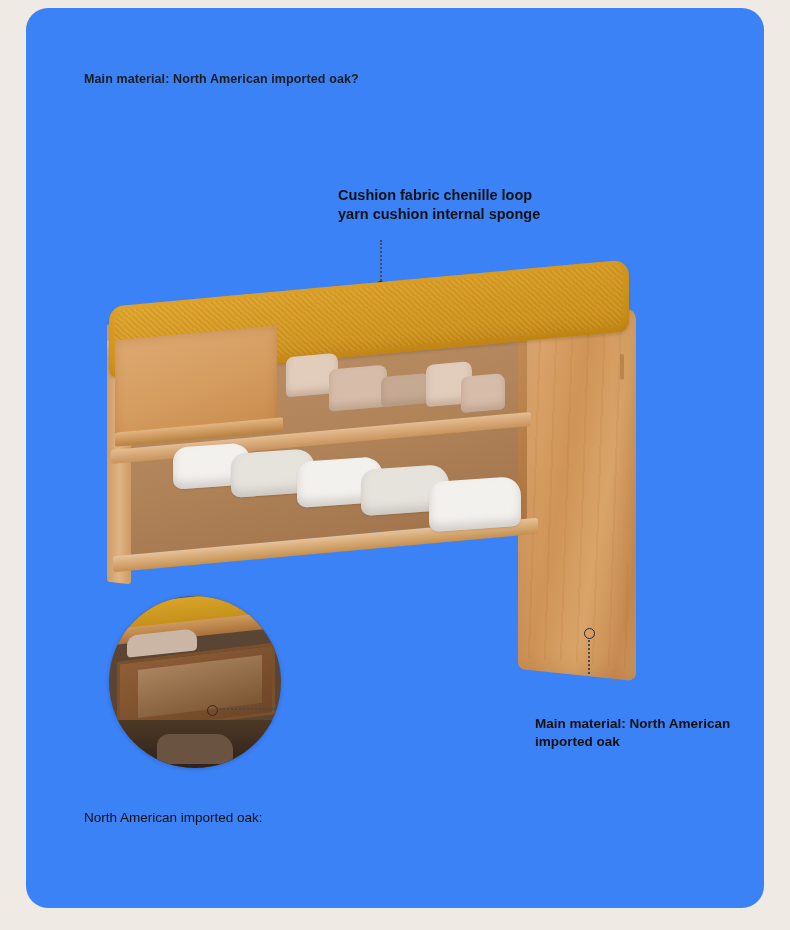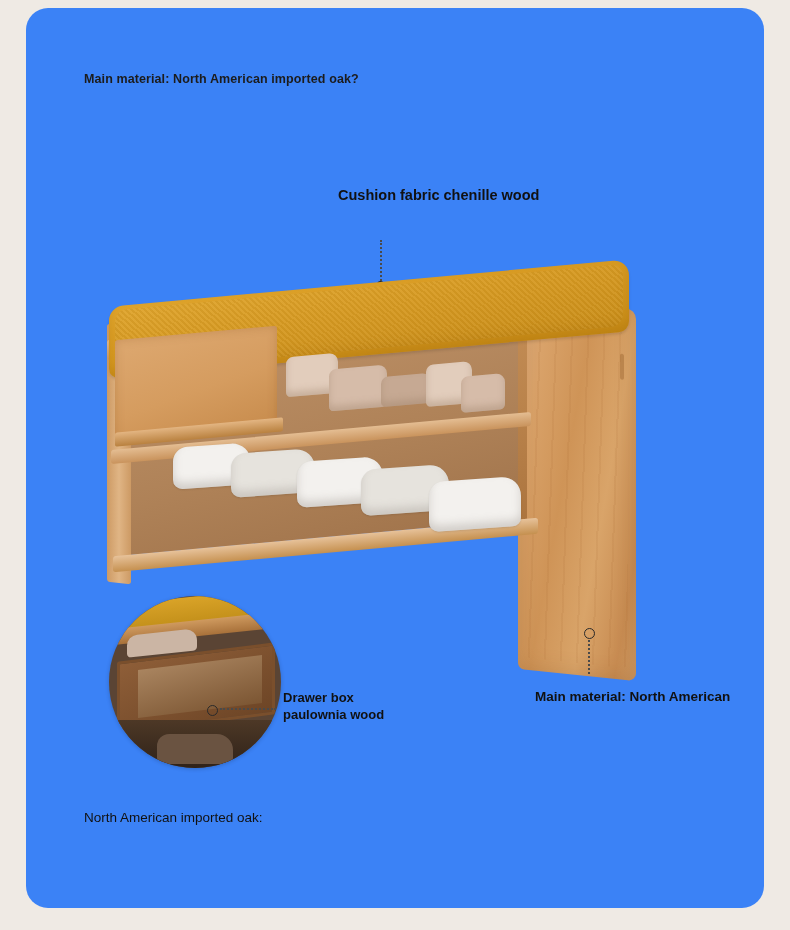--- a/index.html
+++ b/index.html
@@ -310,21 +310,21 @@
   }
   #drawer-dotline {
     left: 194px;
     top: 700px;
     width: 56px;
   }
 
   .callout-oak-right {
     position: absolute;
     left: 509px;
-    top: 680px;
+    top: 707px;
     width: 244px;
     font-size: 13.5px;
     font-weight: bold;
     color: #111;
     line-height: 1.32;
   }
   #oak-dot { left: 558px; top: 620px; }
   #oak-dotline {
     left: 562px;
     top: 632px;
@@ -353,21 +353,22 @@
 </head>
 <body>
 
 <div class="page">
 
   <div class="spec-top">
     <div class="spec-line">Main material: North American imported oak?</div>
   </div>
 
   <div class="callout-cushion">
-    <div class="ctext">Cushion fabric chenille wood</div>
+    <div class="ctext">Cushion fabric chenille loop</div>
+    <div class="ctext">yarn cushion internal sponge</div>
   </div>
   <div class="dotline-v" id="cushion-dotline"></div>
   <div class="dot" id="cushion-dot"></div>
 
   <div class="product">
 
     <div class="side-panel">
       <div class="side-notch"></div>
     </div>
 
@@ -402,28 +403,25 @@
     <div class="i-shoe"></div>
     <div class="i-drawerbox">
       <div class="i-drawer-inner"></div>
     </div>
     <div class="i-bottom"></div>
     <div class="i-shoe2"></div>
   </div>
 
   <div class="dot-ring" id="drawer-dot"></div>
   <div class="dotline-h" id="drawer-dotline"></div>
-  <div class="callout-drawer-label">
-    <div>Drawer box</div>
-    <div>paulownia wood</div>
-  </div>
 
   <div class="dot-ring" id="oak-dot"></div>
   <div class="dotline-v" id="oak-dotline"></div>
   <div class="callout-oak-right">
     <div>Main material: North American</div>
+    <div>imported oak</div>
   </div>
 
   <div class="spec-bottom">
     <div class="b1">North American imported oak:</div>
   </div>
 
 </div>
 
 </body></html>

